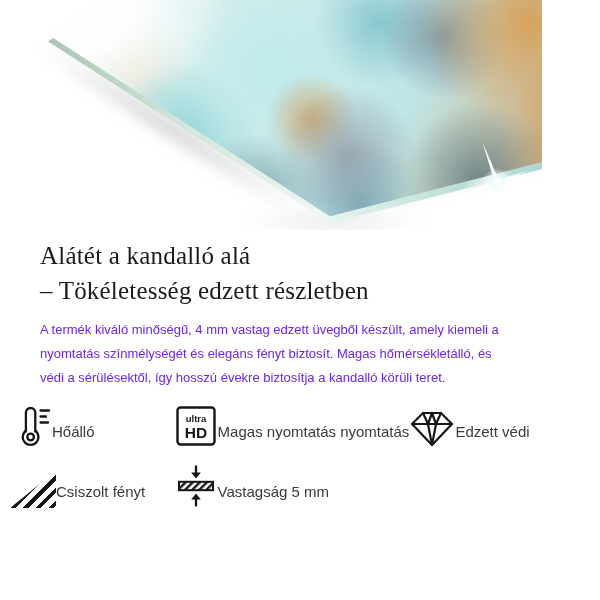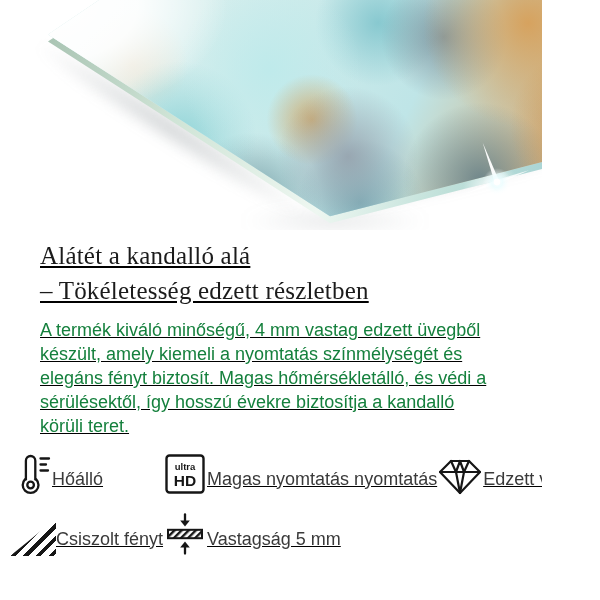--- a/index.html
+++ b/index.html
@@ -1,17 +1,17 @@
 <!DOCTYPE html>
 <html><head>
 <meta charset="utf-8">
 <style>
   html,body{margin:0;padding:0;background:#ffffff;}
   body{width:600px;height:600px;font-family:"Liberation Sans",sans-serif;overflow:hidden;}
-  .page{position:relative;width:542px;height:600px;background:#ffffff;overflow:hidden;text-decoration:underline;}
+  .page{position:relative;width:542px;height:600px;background:#ffffff;overflow:hidden;}
 
   
   .hero{position:relative;width:600px;height:230px;overflow:hidden;}
 
   .shadow{position:absolute;z-index:1;filter:blur(6px);}
   .shadow-left{left:36px;top:28px;width:320px;height:30px;transform:rotate(32.5deg);transform-origin:0 50%;
     background:radial-gradient(ellipse closest-side,rgba(105,115,120,0.30),rgba(105,115,120,0) 100%);}
   .shadow-right{left:325px;top:196px;width:290px;height:28px;transform:rotate(-14deg);transform-origin:0 50%;
     background:radial-gradient(ellipse closest-side,rgba(105,115,120,0.26),rgba(105,115,120,0) 100%);}
   .shadow-corner{left:240px;top:208px;width:190px;height:26px;filter:blur(8px);
@@ -42,28 +42,28 @@
       radial-gradient(circle 80px at 22% 28%,rgba(235,214,185,0.6),rgba(235,214,185,0) 70%),
       linear-gradient(115deg,#f0f7f6 0%,#d2edec 35%,#bfe5e7 65%,#d3b383 88%,#d8a75f 100%);}
 
   .sparkle{position:absolute;left:455px;top:140px;width:84px;height:84px;z-index:4;}
 
   
   .content{padding:8px 40px 0 40px;}
   h1{margin:0;font-family:"Liberation Serif","DejaVu Serif",serif;font-weight:400;
      font-size:25px;line-height:35px;color:#1b1b1b;letter-spacing:0.2px;}
   h1 span{display:block;}
-  .desc{margin:10px 0 0 0;max-width:512px;font-size:18px;line-height:24px;color:#15803d;}
+  .desc{margin:10px 0 0 0;max-width:512px;font-size:13px;line-height:24px;color:#6d28d9;}
 
   
   .features{margin:14px 0 0 -30px;width:563px;display:grid;
     grid-template-columns:repeat(3,1fr);row-gap:16px;}
   .feature{display:flex;flex-direction:row;align-items:center;}
   .icon-box{height:44px;display:flex;align-items:flex-end;justify-content:center;}
-  .feature .label{margin-top:10px;font-size:18px;color:#3a3a3a;white-space:nowrap;}
+  .feature .label{margin-top:10px;font-size:15px;color:#3a3a3a;white-space:nowrap;}
   .stripes-icon{width:46px;height:38px;clip-path:polygon(0 100%,100% 2%,100% 100%);
     background:repeating-linear-gradient(135deg,#161616 0px 3.6px,rgba(0,0,0,0) 3.6px 9px);}
   svg text{font-family:"Liberation Sans",sans-serif;}
 </style>
 </head>
 <body>
 
 <div class="page">
 
   <section class="hero">

